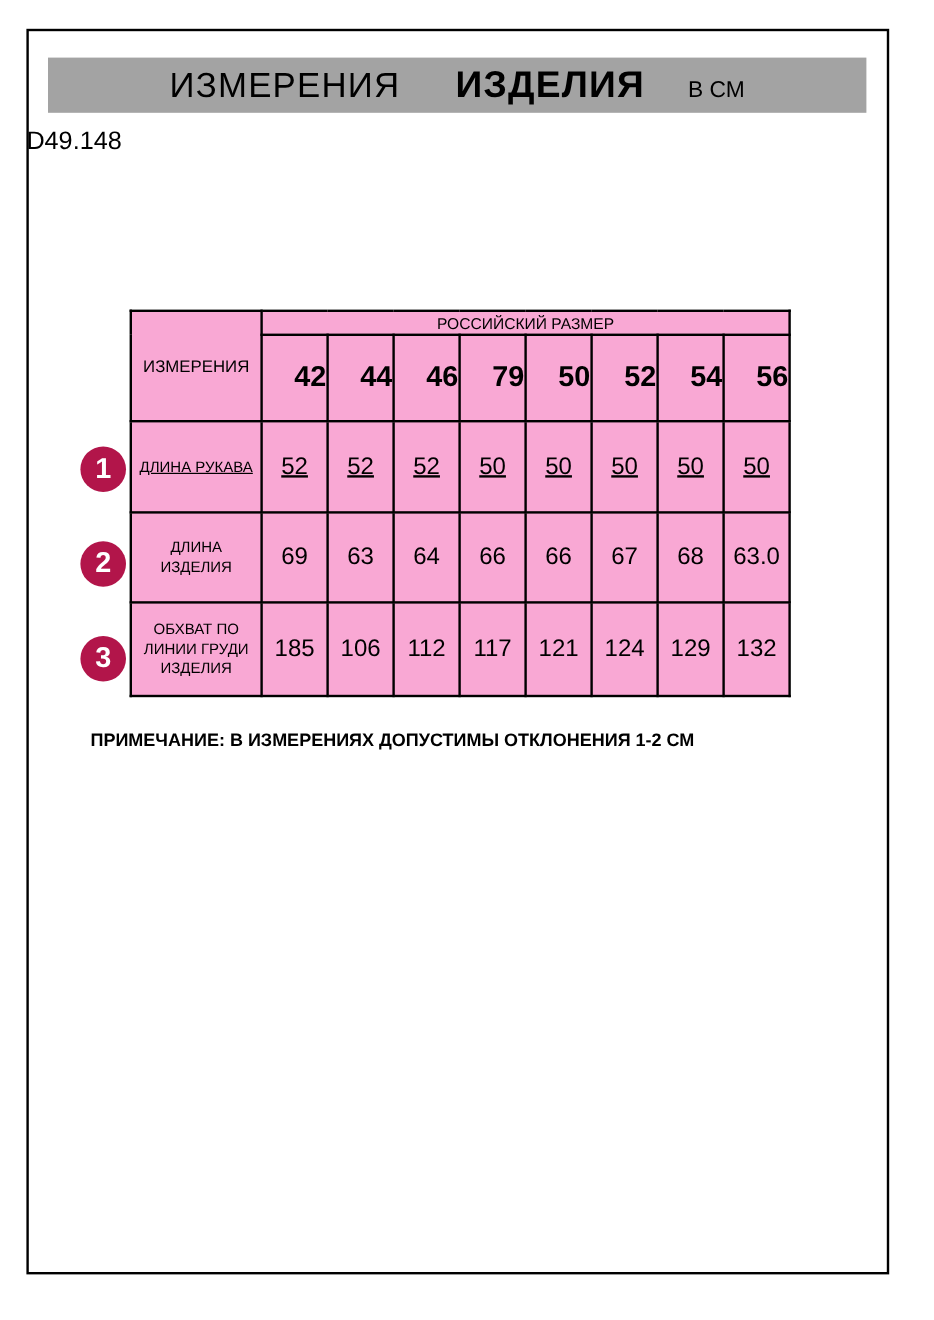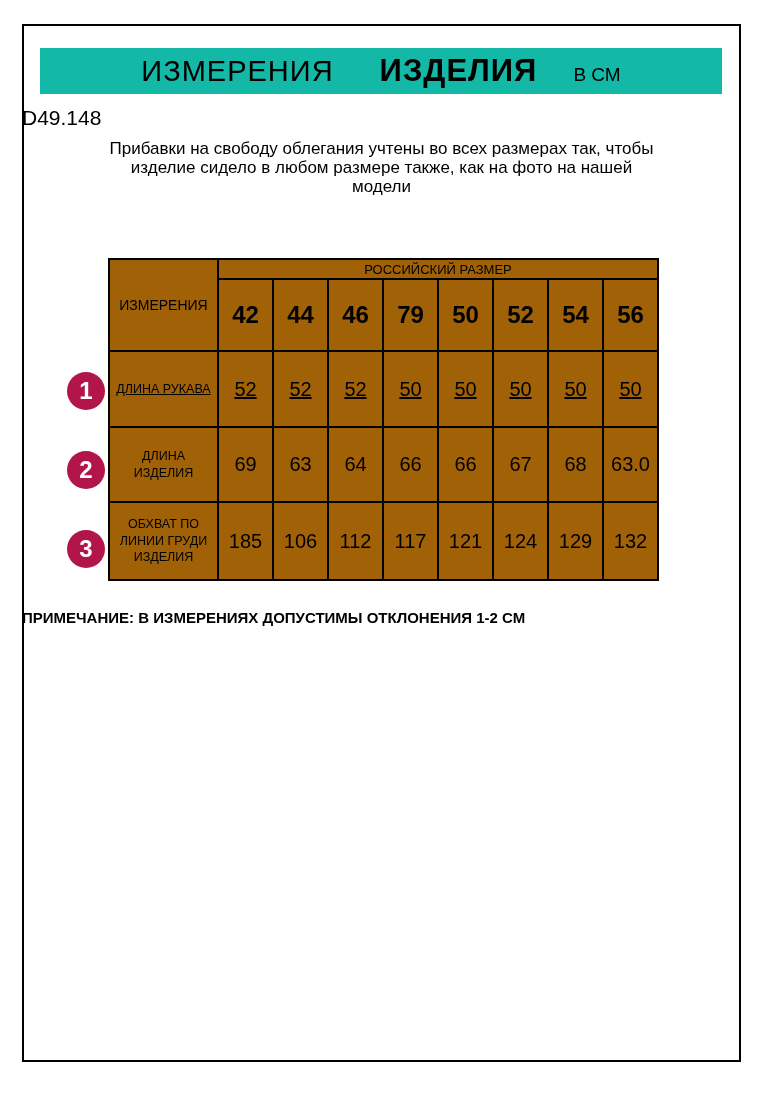--- a/index.html
+++ b/index.html
@@ -7,79 +7,74 @@
     position:relative; width:778px; height:1100px; background:#ffffff;
     font-family:"Liberation Sans", sans-serif; color:#000;
     overflow:hidden;
   }
   .frame {
     position:absolute; left:22px; top:24px; width:719px; height:1038px;
     border:2px solid #000; box-sizing:border-box;
   }
   .banner {
     position:absolute; left:40px; top:48px; width:682px; height:46px;
-    background:#14b8a6; text-align:center; line-height:46px; white-space:nowrap;
+    background:#a3a3a3; text-align:center; line-height:46px; white-space:nowrap;
   }
   .banner .t1 { font-size:29px; letter-spacing:1px; }
   .banner .t2 { font-size:31px; font-weight:bold; letter-spacing:1px; margin-left:46px; }
   .banner .t3 { font-size:19px; margin-left:36px; }
   .article {
     position:absolute; left:22px; top:106px; width:719px;
     text-align:left; font-size:21px;
   }
   .desc {
     position:absolute; left:22px; top:139px; width:719px;
     text-align:center; font-size:17px; line-height:19px;
   }
   .size-table {
     position:absolute; left:108px; top:258px;
     border-collapse:collapse; table-layout:fixed;
   }
   .size-table col.c0 { width:109px; }
   .size-table col.cs { width:55px; }
   .size-table th, .size-table td {
     border:2px solid #000; text-align:center; vertical-align:middle;
-    padding:0; font-weight:normal; background:#a16207;
+    padding:0; font-weight:normal; background:#f9a8d4;
   }
   tr.r-group th.group { height:18px; font-size:13px; }
   th.corner { font-size:14px; }
-  tr.r-sizes th { height:70px; font-size:24px; font-weight:bold; }
+  tr.r-sizes th { height:70px; font-size:24px; font-weight:bold;text-align:right; }
   tbody tr.r1 { height:76px;text-decoration:underline; }
   tbody tr.r2 { height:75px; }
   tbody tr.r3 { height:78px; }
   tbody th.rowlabel { font-size:12.5px; line-height:1.35; padding:0 3px; }
   tbody td.val { font-size:20px; }
   .badge {
     position:absolute; left:67px; width:38px; height:38px; border-radius:50%;
     background:#b2154a; color:#ffffff; font-size:24px; font-weight:bold;
     display:flex; align-items:center; justify-content:center;
   }
   .b1 { top:372px; } .b2 { top:451px; } .b3 { top:530px; }
   .note {
     position:absolute; left:22px; top:609px; width:610px;
-    font-size:15px; font-weight:bold;
+    text-align:center; font-size:15px; font-weight:bold;
   }
 </style>
 </head>
 <body>
 
 <div class="page">
   <div class="frame"></div>
 
   <header class="banner">
     <span class="t1">ИЗМЕРЕНИЯ</span><span class="t2">ИЗДЕЛИЯ</span><span class="t3">В СМ</span>
   </header>
 
   <div class="article">D49.148</div>
 
-  <div class="desc">
-    <div>Прибавки на свободу облегания учтены во всех размерах так, чтобы</div>
-    <div>изделие сидело в любом размере также, как на фото на нашей</div>
-    <div>модели</div>
-  </div>
 
   <table class="size-table">
     <colgroup>
       <col class="c0">
         <col class="cs">
         <col class="cs">
         <col class="cs">
         <col class="cs">
         <col class="cs">
         <col class="cs">

